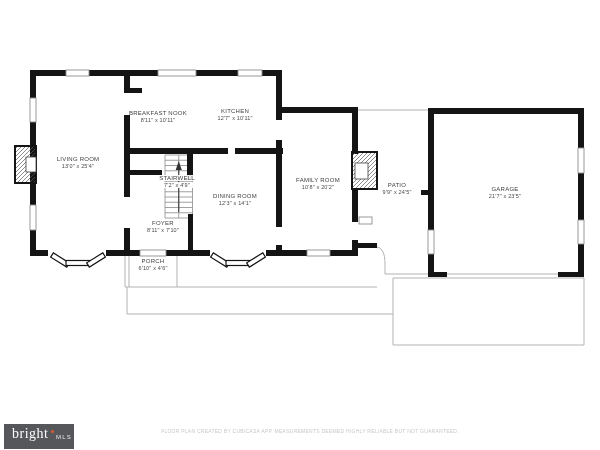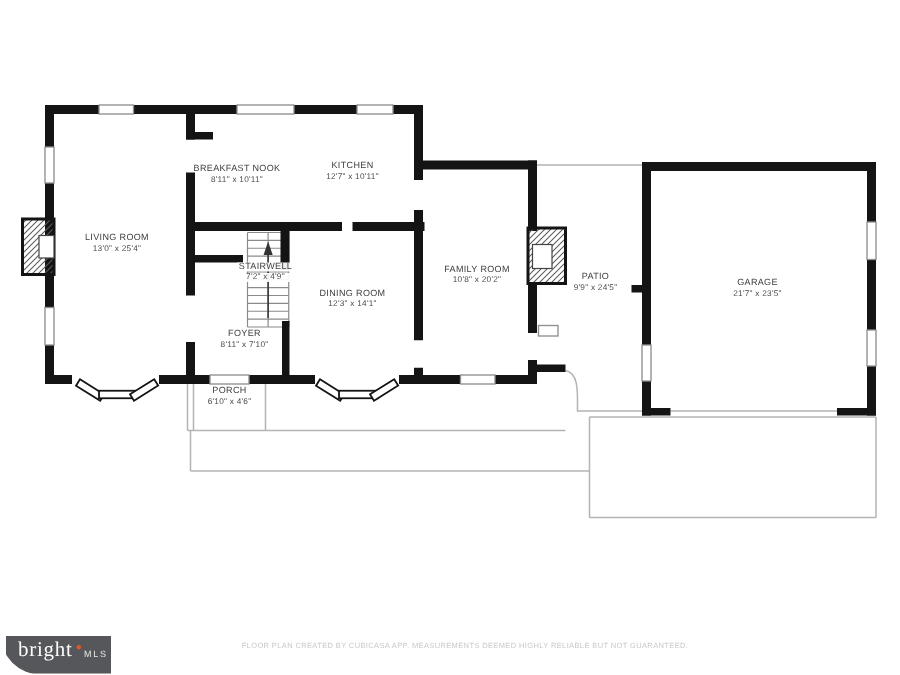--- a/index.html
+++ b/index.html
@@ -1,17 +1,17 @@
 <!DOCTYPE html>
 <html><head>
 <meta charset="utf-8">
 <style>
   html,body{margin:0;padding:0;background:#ffffff;}
   #canvas{position:relative;width:600px;height:450px;background:#ffffff;overflow:hidden;
-          font-family:"Liberation Sans",sans-serif;border-radius:28px;}
+          font-family:"Liberation Sans",sans-serif;}
   #plan{position:absolute;left:0;top:0;}
   #labels{position:absolute;left:0;top:0;width:600px;height:450px;pointer-events:none;}
   .room-label{position:absolute;transform:translateX(-50%);text-align:center;white-space:nowrap;color:#3e3e3e;}
   .room-name{display:block;font-size:6px;letter-spacing:.04em;}
   .room-dims{display:block;font-size:5.5px;margin-top:1px;color:#4b4b4b;letter-spacing:.03em;}
   .room-label.on-stairs .room-name,
   .room-label.on-stairs .room-dims{background:rgba(255,255,255,.92);padding:0 1px;}
   .logo{position:absolute;left:4px;top:424px;width:70px;height:25px;background:#56575a;}
   .logo-bright{position:absolute;left:8px;top:2px;font-family:"Liberation Serif",serif;
                font-size:14px;color:#fdfdfd;letter-spacing:.5px;}

